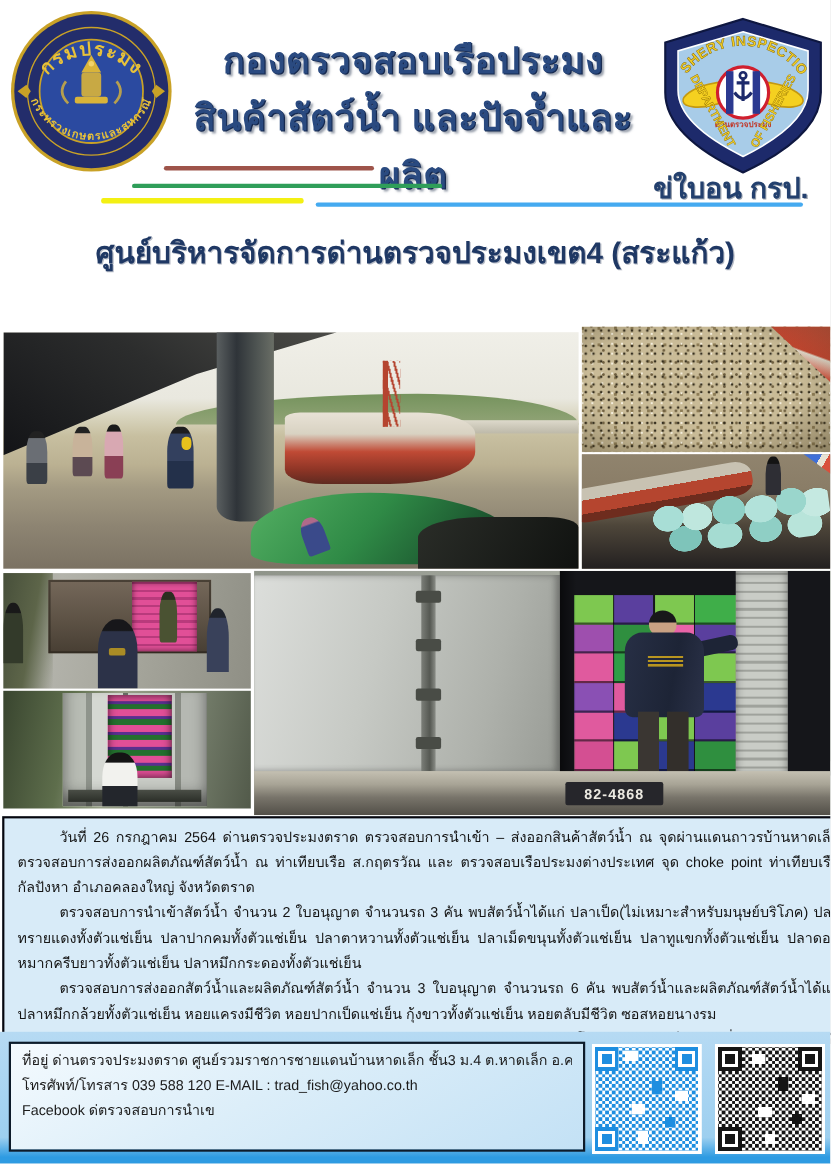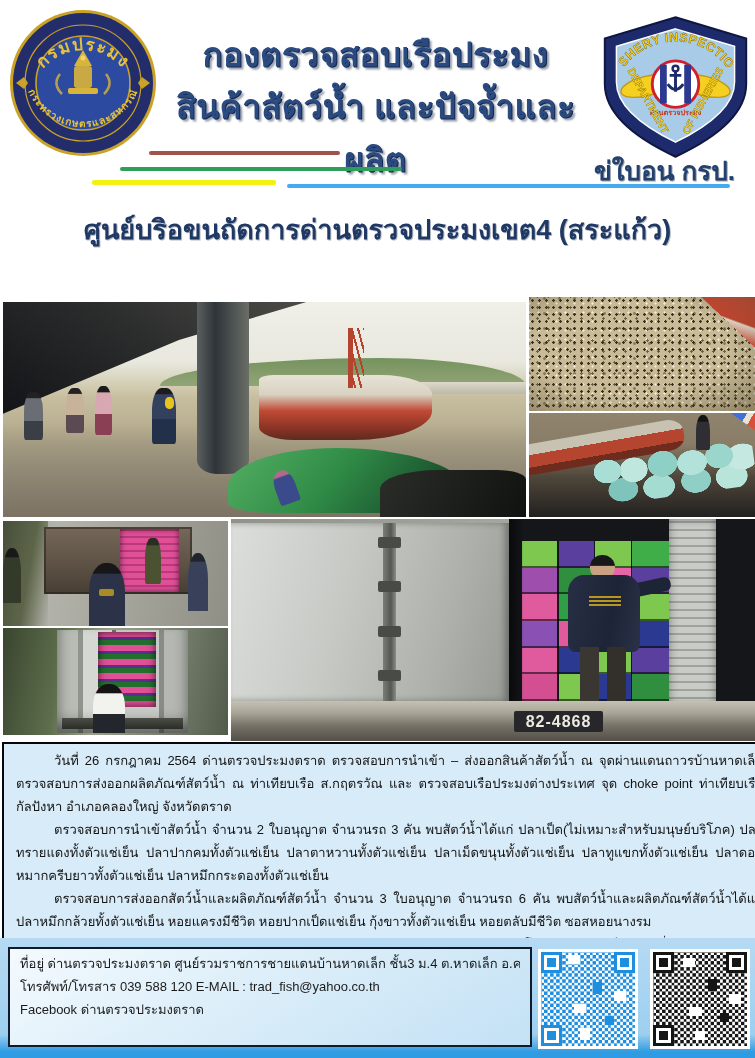--- a/index.html
+++ b/index.html
@@ -170,21 +170,21 @@
     background:repeating-linear-gradient(0deg,#caa21d 0 2px,transparent 2px 4px);opacity:.9;}
   #photoF .person .arm{position:absolute;left:84%;top:16%;width:46%;height:9%;
     background:#1d2436;border-radius:6px;transform:rotate(-12deg);}
   #photoF .person .legs{position:absolute;left:22%;top:58%;width:56%;height:38%;
     background:linear-gradient(90deg,#3a3632 0 42%,transparent 42% 58%,#332f2b 58%);}
   #photoF .person .shoes{position:absolute;left:18%;top:95%;width:64%;height:5%;
     background:linear-gradient(90deg,#9ed09a 0 40%,transparent 40% 60%,#8fc48b 60%);border-radius:3px;}
   #photoF .bed{left:0;top:82%;width:100%;height:18%;
     background:linear-gradient(180deg,#c4c0b2 0%,#a8a496 30%,#78746a 60%,#524f48 100%);}
   #photoF .plate{left:54%;top:86.5%;width:17%;height:9.5%;background:#26262b;border-radius:2px;
-    color:#eceae2;font-size:16px;font-weight:700;display:flex;align-items:center;justify-content:center;
+    color:#eceae2;font-size:13px;font-weight:700;display:flex;align-items:center;justify-content:center;
     letter-spacing:1px;}
   #photoF .shadowL{left:53%;top:0;width:3%;height:84%;background:linear-gradient(90deg,rgba(0,0,0,.55),transparent);}
 
   
   .report{position:absolute;left:2px;top:742px;width:747px;height:190px;
     background:#d8ebf8;border:2px solid #06060d;
     padding:5px 12px 0 12px;box-sizing:content-box;
     font-size:13px;line-height:23px;color:#141414;}
   .report p{margin:0;text-indent:38px;text-align:justify;}
 
@@ -268,21 +268,21 @@
     </svg>
 
     <div class="hline brown"></div>
     <div class="hline green"></div>
     <div class="hline yellow"></div>
     <div class="hline blue"></div>
 
     <div class="news-label">ข่ใบอน กรป.</div>
   </div>
 
-  <div class="sec-title t1">ศูนย์บริอขนถัดการด่านตรวจประมงเขต4 (สระแก้ว)</div>
+  <div class="sec-title t1">ศูนย์บริหารจัดการด่านตรวจประมงเขต4 (สระแก้ว)</div>
 
   <div>
 
     <div class="photo" id="photoA">
       <div class="ph roof"></div>
       <div class="ph hills"></div>
       <div class="ph shed"></div>
       <div class="ph boat1"></div>
       <div class="ph crane"></div>
       <div class="ph pillar"></div>
@@ -360,21 +360,21 @@
     <p>วันที่ 26 กรกฎาคม 2564 ด่านตรวจประมงตราด ตรวจสอบการนำเข้า – ส่งออกสินค้าสัตว์น้ำ ณ จุดผ่านแดนถาวรบ้านหาดเล็ก ตรวจสอบการส่งออกผลิตภัณฑ์สัตว์น้ำ ณ ท่าเทียบเรือ ส.กฤตรวัณ และ ตรวจสอบเรือประมงต่างประเทศ  จุด choke point ท่าเทียบเรือกัลปังหา อำเภอคลองใหญ่ จังหวัดตราด</p>
     <p>ตรวจสอบการนำเข้าสัตว์น้ำ จำนวน 2 ใบอนุญาต จำนวนรถ 3 คัน พบสัตว์น้ำได้แก่ ปลาเป็ด(ไม่เหมาะสำหรับมนุษย์บริโภค)  ปลาทรายแดงทั้งตัวแช่เย็น ปลาปากคมทั้งตัวแช่เย็น ปลาตาหวานทั้งตัวแช่เย็น ปลาเม็ดขนุนทั้งตัวแช่เย็น ปลาทูแขกทั้งตัวแช่เย็น ปลาดอกหมากครีบยาวทั้งตัวแช่เย็น ปลาหมึกกระดองทั้งตัวแช่เย็น</p>
     <p>ตรวจสอบการส่งออกสัตว์น้ำและผลิตภัณฑ์สัตว์น้ำ จำนวน 3 ใบอนุญาต จำนวนรถ 6 คัน พบสัตว์น้ำและผลิตภัณฑ์สัตว์น้ำได้แก่ ปลาหมึกกล้วยทั้งตัวแช่เย็น หอยแครงมีชีวิต หอยปากเป็ดแช่เย็น กุ้งขาวทั้งตัวแช่เย็น หอยตลับมีชีวิต ซอสหอยนางรม</p>
     <p>ตรวจสอบเรือประมงต่างประเทศ จุด choke point ท่าเทียบเรือกัลปังหา จำนวน 1 ลำ โดยมีจุดประสงค์เข้ามาเพื่อขนถ่ายซากสัตว์น้ำ พบ เปลือกกุ้งขาวป่น (ไม่เหมาะสำหรับมนุษย์บริโภค)</p>
   </div>
 
   <div class="footer">
     <div class="addr">
       <div>ที่อยู่ ด่านตรวจประมงตราด ศูนย์รวมราชการชายแดนบ้านหาดเล็ก  ชั้น3 ม.4 ต.หาดเล็ก อ.คลองใหญ่  จ.ตราด</div>
       <div>โทรศัพท์/โทรสาร 039 588 120  E-MAIL : trad_fish@yahoo.co.th</div>
-      <div>Facebook  ด่านตรวจประมงตราด</div>
+      <div>Facebook  ด่ตรวจสอบการนำเข</div>
     </div>
 
     <svg class="qr blue" viewBox="0 0 33 33" shape-rendering="crispEdges">
       <defs>
         <pattern id="qmB" width="2" height="2" patternUnits="userSpaceOnUse">
           <rect width="1" height="1" fill="#1e8ee0"></rect>
             <rect x="1" y="1" width="1" height="1" fill="#1e8ee0"></rect>
         </pattern>
       </defs>
       <rect width="33" height="33" fill="#ffffff"></rect>

